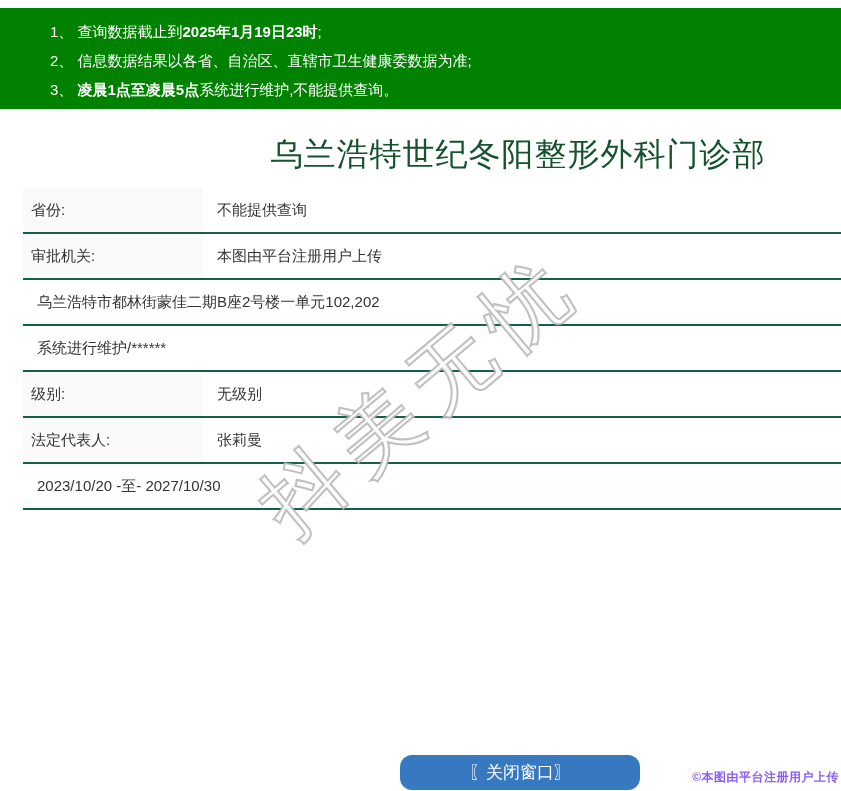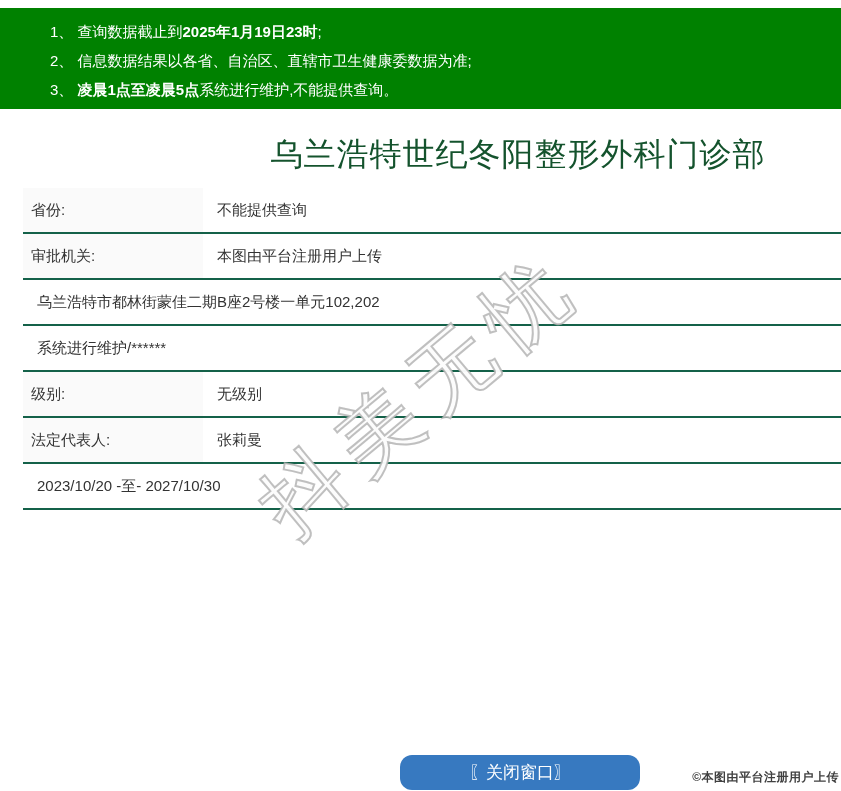--- a/index.html
+++ b/index.html
@@ -60,21 +60,21 @@
     position:absolute; top:755px; left:400px; width:240px; height:35px;
     background:var(--button-bg,#3779c0); color:#fff;
     border:none; border-radius:12px; font-size:17px;
     font-family:inherit; cursor:pointer; z-index:6;
     display:flex; align-items:center; justify-content:center;
   }
 
   
   .footer-note {
     position:absolute; top:769px; right:2px;
-    font-size:12px; font-weight:700; color:#404040; z-index:6;
+    font-size:12px; font-weight:700; color:#8b5cf6; z-index:6;
     text-shadow:-1px 0 #fff, 1px 0 #fff, 0 -1px #fff, 0 1px #fff;
     letter-spacing:0.5px;
   }
 </style>
 </head>
 <body>
 
 <div class="page">
 
   <div class="notices">

